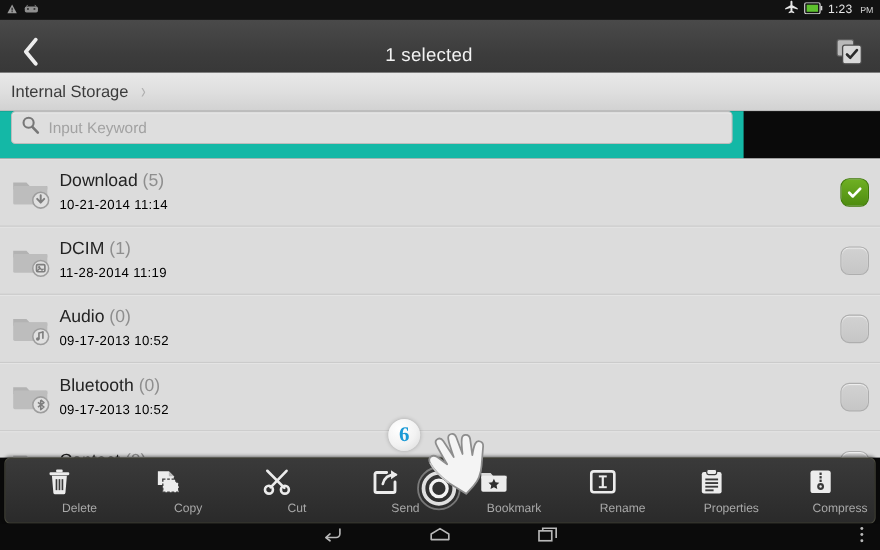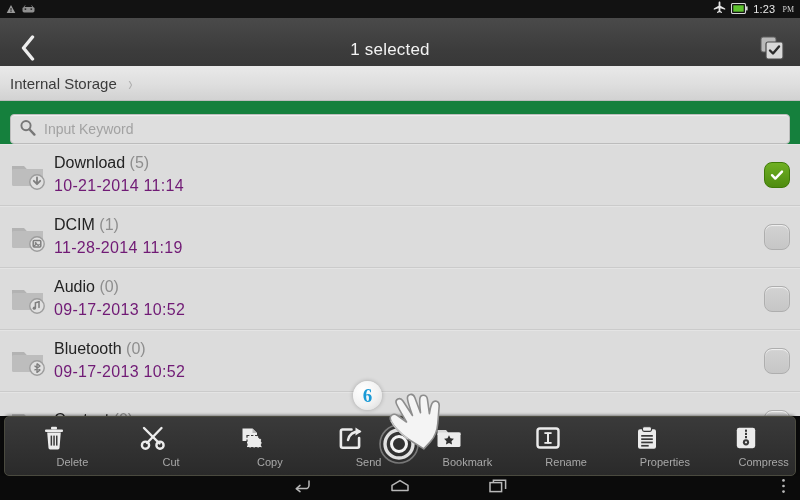--- a/index.html
+++ b/index.html
@@ -14,21 +14,21 @@
   
   .statusbar{
     position:absolute; top:0; left:0; width:800px; height:18px;
     background:#121212;
     display:flex; align-items:center;
     padding:0 6px;
   }
   .sb-left{ display:flex; align-items:center; gap:6px; }
   .sb-right{ margin-left:auto; display:flex; align-items:center; gap:5px; }
   .sb-time{ color:#e8e8e8; font-size:11px; letter-spacing:.2px; }
-  .sb-ampm{ color:#d6d6d6; font-size:8px; margin-left:2px;font-family:Liberation Serif, serif; }
+  .sb-ampm{ color:#d6d6d6; font-size:8px; margin-left:2px; }
 
   
   .actionbar{
     position:absolute; top:18px; left:0; width:800px; height:64px;
     background:linear-gradient(to bottom,#4a4a4a 0%,#3c3c3c 50%,#343434 100%);
     border-bottom:1px solid #1d1d1d;
     display:flex; align-items:center;
   }
   .ab-back{
     width:56px; height:48px; display:flex; align-items:center; justify-content:center;
@@ -49,22 +49,22 @@
     background:linear-gradient(to bottom,#e9e9e9 0%,#dedede 55%,#d2d2d2 100%);
     border-bottom:1px solid #bdbdbd;
     display:flex; align-items:center; padding-left:10px;
   }
   .bc-item{ color:#3b3b3b; font-size:15px; cursor:pointer; }
   .bc-sep{ margin-left:10px; color:#b0b0b0; font-size:20px; font-weight:300;
            transform:scaleX(.65); display:inline-block; }
 
   
   .searchwrap{
-    position:absolute; top:101px; left:0; width:800px; height:43px;
-    background:#15803d; display:flex; align-items:flex-end; padding:0 10px;
+    position:absolute; top:101px; left:0; width:676px; height:43px;
+    background:#14b8a6; display:flex; align-items:flex-start; padding:0 10px;
   }
   .searchbox{
     flex:1; height:30px; border:1px solid #bcbcbc; border-radius:4px;
     background:#dedede; display:flex; align-items:center; padding:0 8px;
     box-shadow:inset 0 1px 1px rgba(255,255,255,.55);
   }
   .search-ph{ color:#a2a2a2; font-size:14px; margin-left:8px; }
 
   
   .list{
@@ -75,21 +75,21 @@
     position:relative; height:62px; display:flex; align-items:center;
     border-bottom:1px solid #cbcbcb; padding:0 10px;
     box-shadow:inset 0 1px 0 #e4e4e4;
     cursor:pointer;
     justify-content:space-between;
   }
   .row-icon{ width:38px; height:38px; flex:0 0 38px; display:flex; align-items:center; justify-content:center; }
   .row-text{ margin-left:6px; display:flex; flex-direction:column; justify-content:center; }
   .row-title{ font-size:16px; color:#232323; }
   .row-count{ color:#8e8e8e; font-weight:400; }
-  .row-date{ font-size:16px; color:#701a75; margin-top:5px; letter-spacing:.3px; }
+  .row-date{ font-size:12px; color:#000000; margin-top:5px; letter-spacing:.3px; }
   .row-check{ margin-left:auto; width:26px; height:26px; flex:0 0 26px; }
   .chk-off{
     width:26px; height:26px; border-radius:8px;
     background:linear-gradient(to bottom,#d2d2d2,#c6c6c6);
     border:1px solid #aeaeae;
     box-shadow:inset 0 1px 1px rgba(255,255,255,.7);
   }
   .chk-on{
     width:26px; height:26px; border-radius:8px;
     background:linear-gradient(to bottom,#6fb023,#4e8c10);
@@ -339,39 +339,39 @@
           <rect x="7.6" y="9.6" width="1.5" height="10" fill="#3a3a3a"></rect>
           <rect x="10.3" y="9.6" width="1.5" height="10" fill="#3a3a3a"></rect>
           <rect x="13" y="9.6" width="1.5" height="10" fill="#3a3a3a"></rect>
         </svg>
       </span>
       <span class="tool-label">Delete</span>
     </div>
 
     <div class="tool">
       <span class="tool-ico">
+        <svg width="24" height="24" viewBox="0 0 24 24">
+          <path d="M2.5 2.5 h10 l4.5 4.5 v8 h-14.5 Z" fill="#ececec"></path>
+          <path d="M12.5 2.5 v4.5 h4.5 Z" fill="#b9b9b9"></path>
+          <path d="M7 9.5 h10 l4.5 4.5 v7.5 h-14.5 Z" fill="#ececec" stroke="#3a3a3a" stroke-width="1.2" stroke-dasharray="2.4 1.6"></path>
+        </svg>
+      </span>
+      <span class="tool-label">Copy</span>
+    </div>
+
+    <div class="tool">
+      <span class="tool-ico">
         <svg width="26" height="24" viewBox="0 0 26 24">
           <path d="M4 2 L19.5 17.5" stroke="#ececec" stroke-width="2.4" stroke-linecap="round"></path>
           <path d="M21.5 2 L7 17" stroke="#ececec" stroke-width="2.4" stroke-linecap="round"></path>
           <circle cx="5.5" cy="19.2" r="3.6" fill="none" stroke="#ececec" stroke-width="2.4"></circle>
           <circle cx="20" cy="19.2" r="3.6" fill="none" stroke="#ececec" stroke-width="2.4"></circle>
         </svg>
       </span>
       <span class="tool-label">Cut</span>
-    </div>
-
-    <div class="tool">
-      <span class="tool-ico">
-        <svg width="24" height="24" viewBox="0 0 24 24">
-          <path d="M2.5 2.5 h10 l4.5 4.5 v8 h-14.5 Z" fill="#ececec"></path>
-          <path d="M12.5 2.5 v4.5 h4.5 Z" fill="#b9b9b9"></path>
-          <path d="M7 9.5 h10 l4.5 4.5 v7.5 h-14.5 Z" fill="#ececec" stroke="#3a3a3a" stroke-width="1.2" stroke-dasharray="2.4 1.6"></path>
-        </svg>
-      </span>
-      <span class="tool-label">Copy</span>
     </div>
 
     <div class="tool">
       <span class="tool-ico">
         <svg width="24" height="24" viewBox="0 0 24 24">
           <path d="M12.5 3.5 H3.5 a1.6 1.6 0 0 0 -1.6 1.6 v15 a1.6 1.6 0 0 0 1.6 1.6 h15 a1.6 1.6 0 0 0 1.6 -1.6 v-8" fill="none" stroke="#ececec" stroke-width="2.6" stroke-linecap="round"></path>
           <path d="M9 14 C10.5 7.5 15 5.5 20.5 5.5" fill="none" stroke="#ececec" stroke-width="2.4" stroke-linecap="round"></path>
           <path d="M16.5 1.5 L22.5 5.6 L16.5 9.6 Z" fill="#ececec"></path>
         </svg>
       </span>

